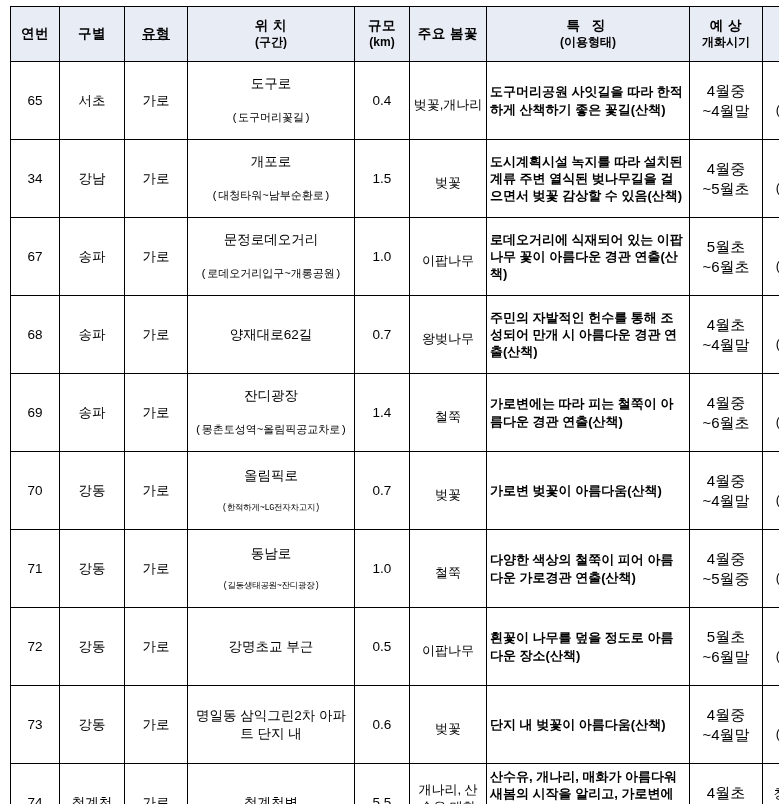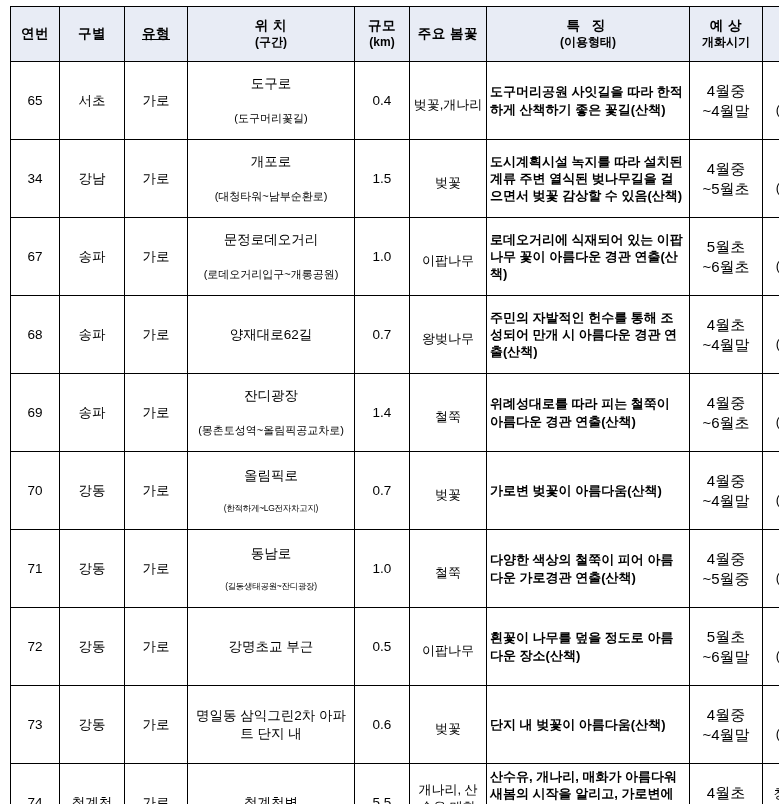--- a/index.html
+++ b/index.html
@@ -76,20 +76,21 @@
   th.c-note    { width: 93px; }
 
   .loc-main {
     display: block;
     font-size: 13.5px;
   }
   .loc-sub {
     display: block;
     font-size: 11px;
     margin-top: 18px;
+    font-family: Liberation Mono, monospace;
   }
   .loc-sub.tiny {
     font-size: 8.5px;
     letter-spacing: -0.3px;
   }
   .feature-text {
     display: block;
     font-size: 13px;
     font-weight: bold;
   }
@@ -251,21 +252,21 @@
           <td class="c-type"><span>가로</span></td>
           <td class="c-loc">
             <span class="loc-main">잔디광장</span>
             <span class="loc-sub">(몽촌토성역~올림픽공교차로)</span>
           </td>
           <td class="c-scale"><span>1.4</span></td>
           <td class="c-flower">
             <span class="flower-text">철쭉</span>
           </td>
           <td class="c-feature">
-            <span class="feature-text">위례성대로를 따라 피는 철쭉이 아름다운 경관 연출(산책)</span>
+            <span class="feature-text">가로변에는 따라 피는 철쭉이 아름다운 경관 연출(산책)</span>
           </td>
           <td class="c-bloom">
             <span class="bloom-line">4월중</span>
             <span class="bloom-line">~6월초</span>
           </td>
           <td class="c-note">
             <span class="note-line">공원녹지과</span>
             <span class="note-line">(2147–3380)</span>
           </td>
         </tr>

